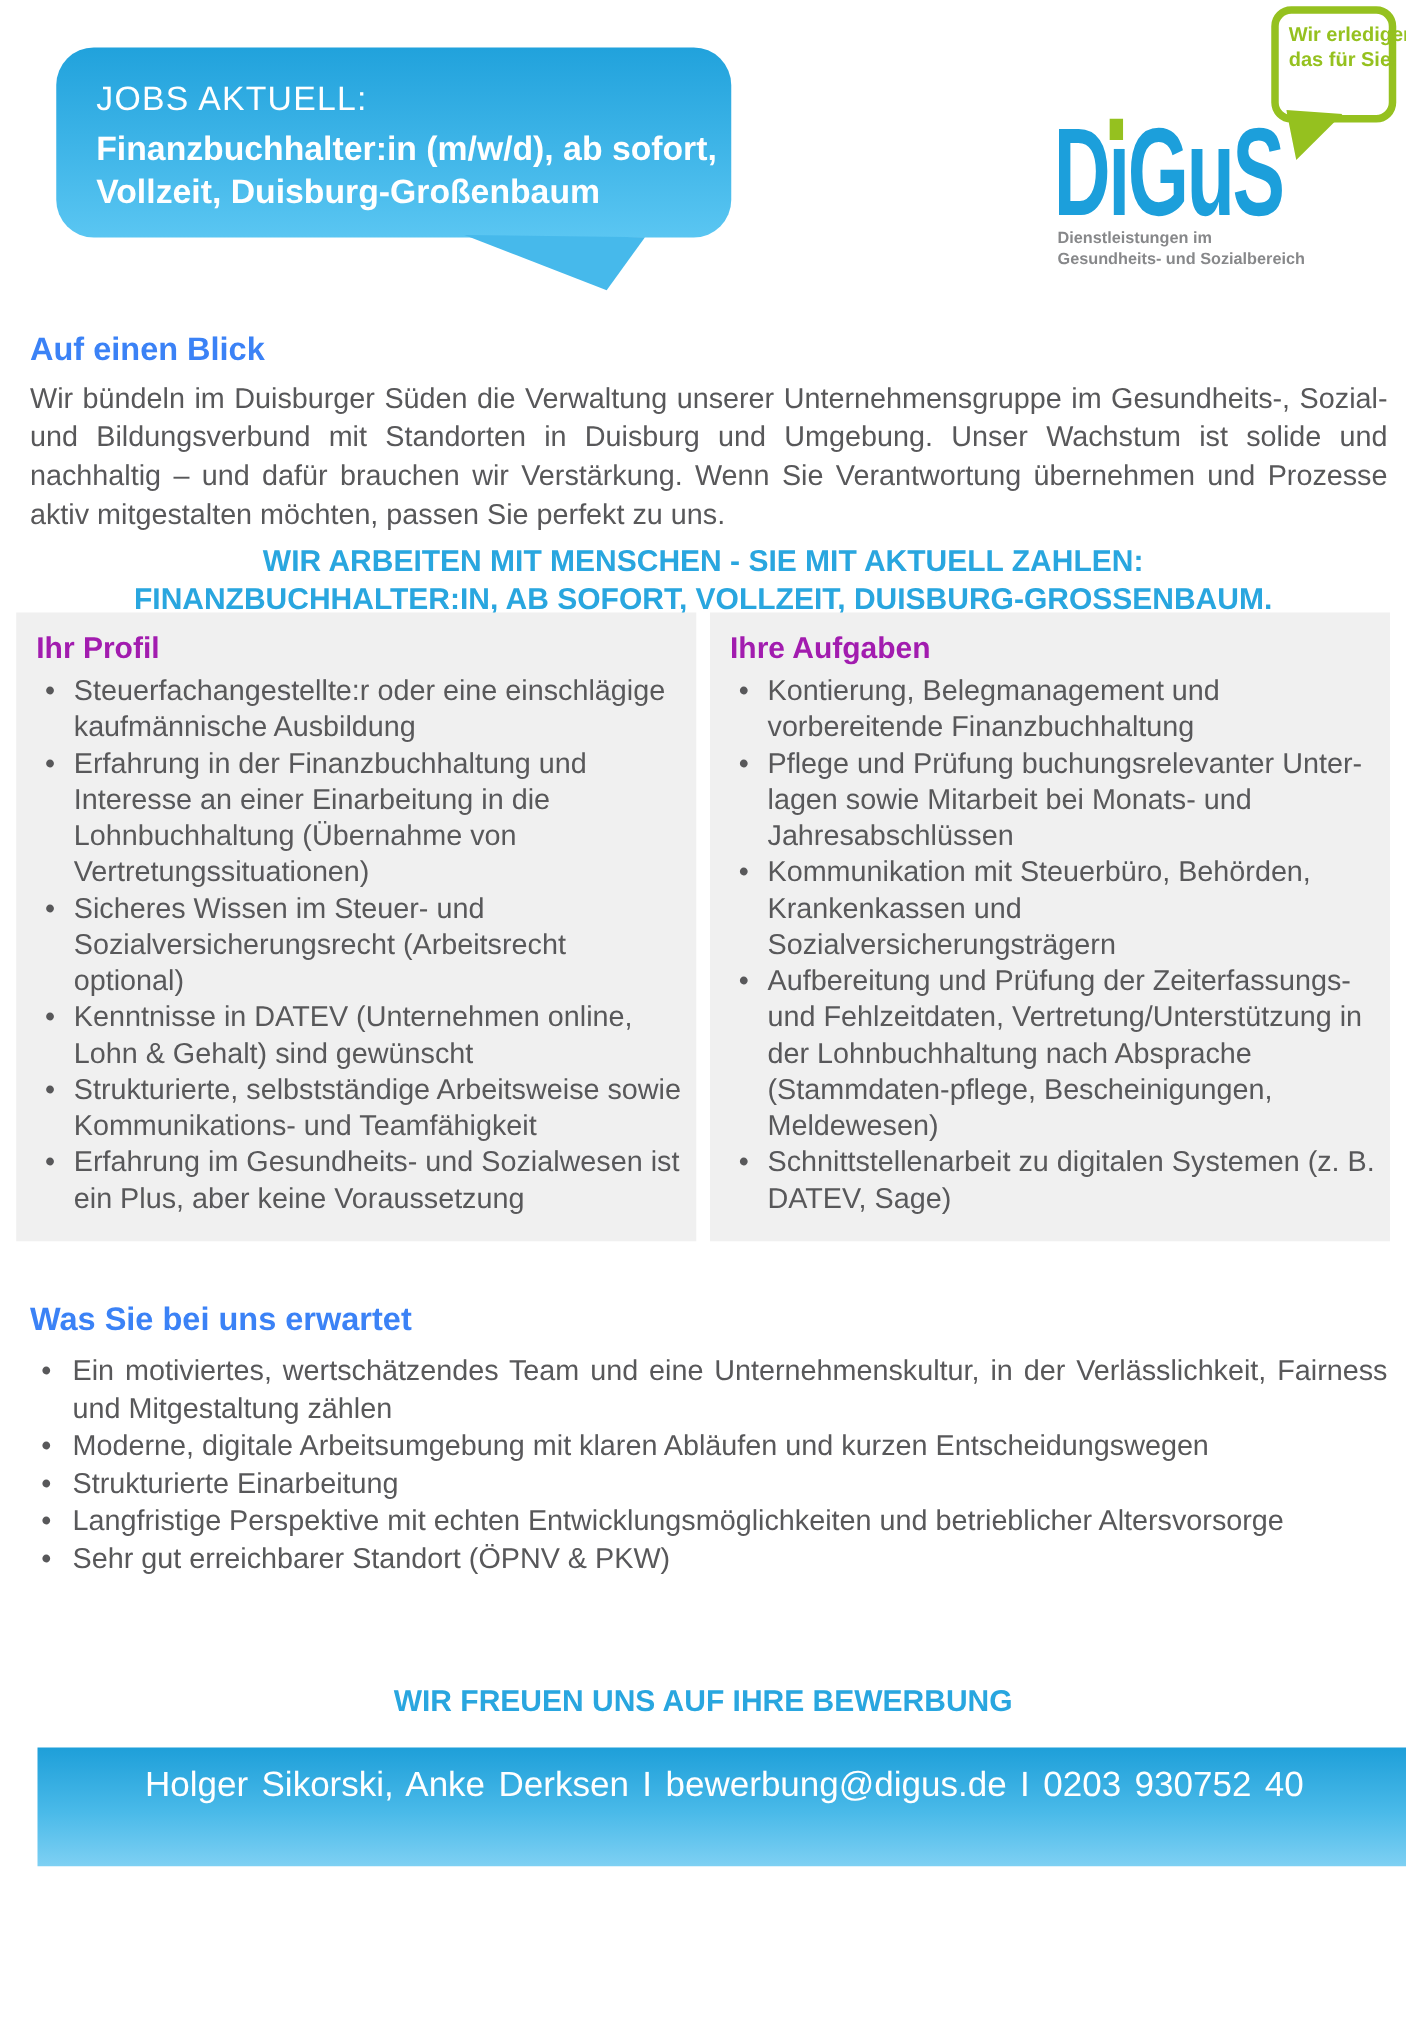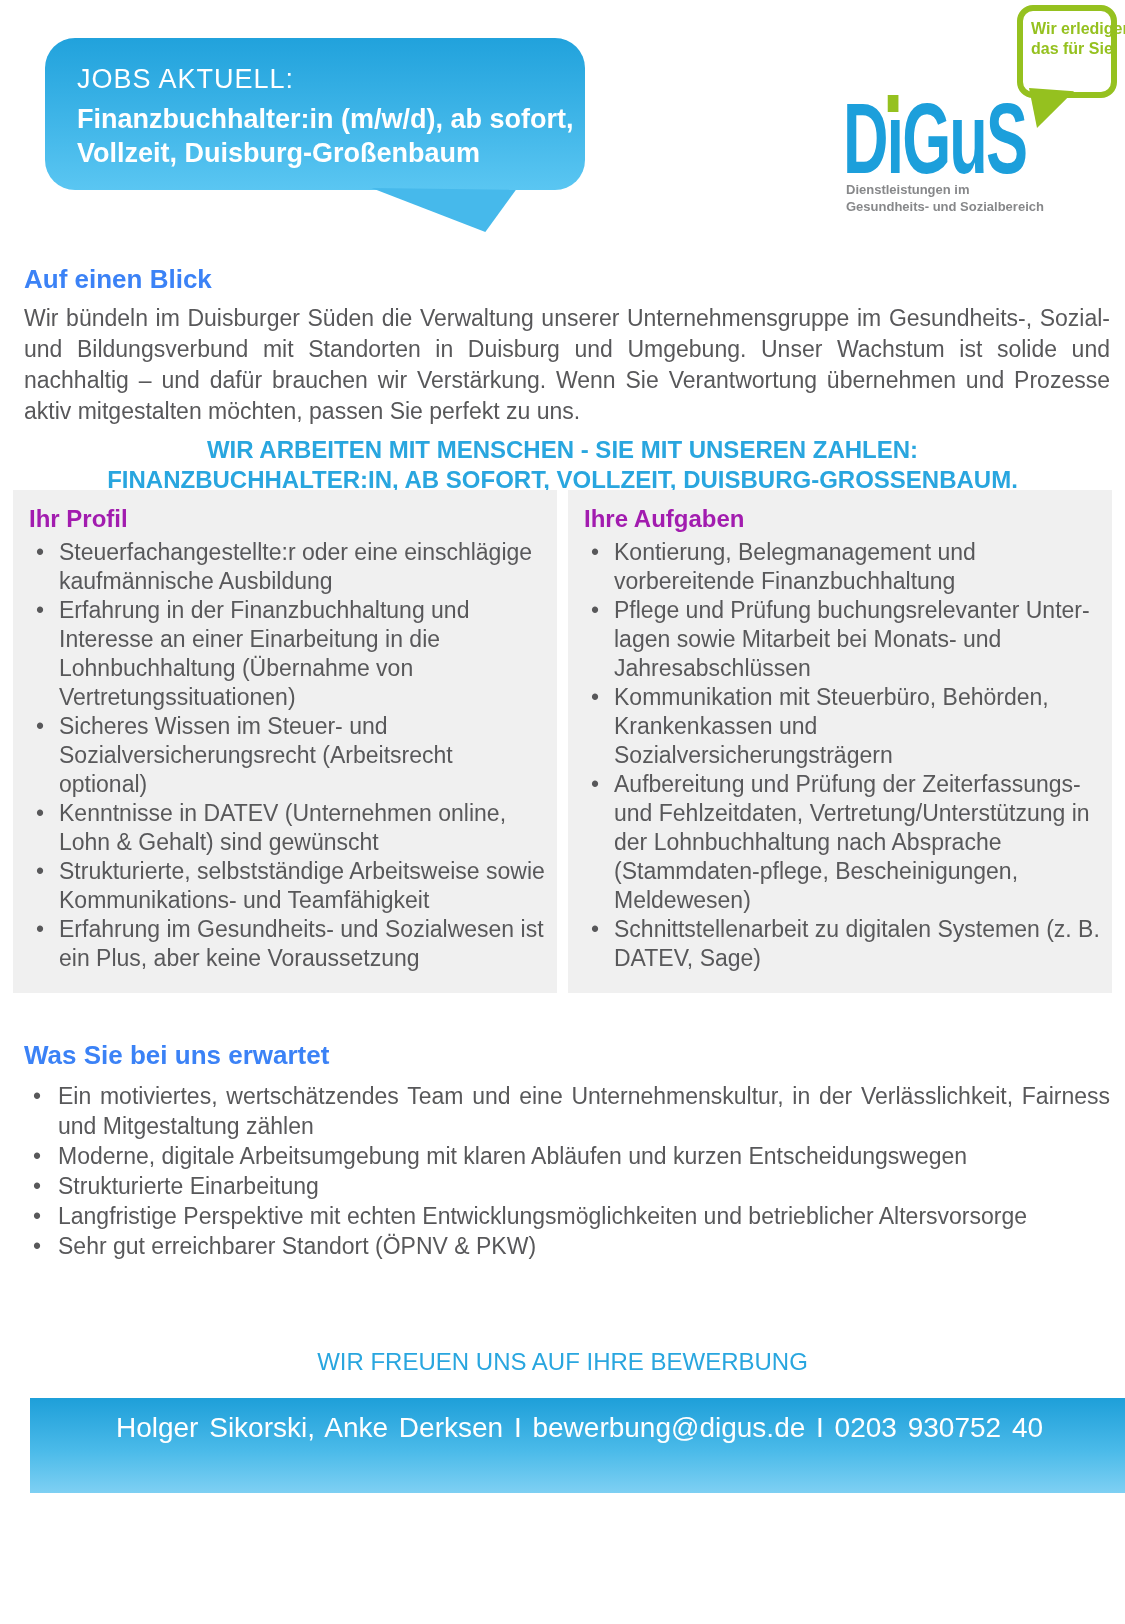--- a/index.html
+++ b/index.html
@@ -98,21 +98,21 @@
 
   
   .benefits{position:absolute;left:24px;top:1040px;width:1086px;}
   .benefits ul.blist{margin-top:10px;}
   .benefits ul.blist li{line-height:30px;padding-left:34px;text-align:justify;}
   .benefits ul.blist li::before{left:9px;}
 
   
   .closing{
     position:absolute;left:0;right:0;top:1348px;
-    text-align:center;color:#29A6DF;font-weight:400;font-size:24px;
+    text-align:center;color:#29A6DF;font-weight:700;font-size:24px;
   }
   .footer-bar{
     position:absolute;left:30px;top:1398px;width:1099px;height:95px;
     background:linear-gradient(180deg,#1E9FD9 0%,#4ABAE9 55%,#7ED0F3 100%);
     color:#ffffff;text-align:center;
     box-sizing:border-box;padding-top:13px;
   }
   .footer-bar .f1,.footer-bar .f2{font-size:28px;line-height:34px;word-spacing:3px;}
   .footer-bar .f2{margin-top:3px;}
 </style>
@@ -141,21 +141,21 @@
     <div>Dienstleistungen im</div>
     <div>Gesundheits- und Sozialbereich</div>
   </div>
 
   <div class="intro">
     <h2 class="h-blue">Auf einen Blick</h2>
     <p>Wir bündeln im Duisburger Süden die Verwaltung unserer Unternehmensgruppe im Gesundheits-, Sozial- und Bildungsverbund mit Standorten in Duisburg und Umgebung. Unser Wachstum ist solide und nachhaltig – und dafür brauchen wir Verstärkung. Wenn Sie Verantwortung übernehmen und Prozesse aktiv mitgestalten möchten, passen Sie perfekt zu uns.</p>
   </div>
 
   <div class="banner">
-    <div>WIR ARBEITEN MIT MENSCHEN - SIE MIT UNSEREN ZAHLEN:</div>
+    <div>WIR ARBEITEN MIT MENSCHEN - SIE MIT AKTUELL ZAHLEN:</div>
     <div>FINANZBUCHHALTER:IN, AB SOFORT, VOLLZEIT, DUISBURG-GROSSENBAUM.</div>
   </div>
 
   <div class="cols">
     <div class="col">
       <h3>Ihr Profil</h3>
       <ul class="blist">
         <li>Steuerfachangestellte:r oder eine einschlägige kaufmännische Ausbildung</li>
         <li>Erfahrung in der Finanzbuchhaltung und Interesse an einer Einarbeitung in die Lohnbuchhaltung (Übernahme von Vertretungssituationen)</li>
         <li>Sicheres Wissen im Steuer- und Sozialversicherungsrecht (Arbeitsrecht optional)</li>

